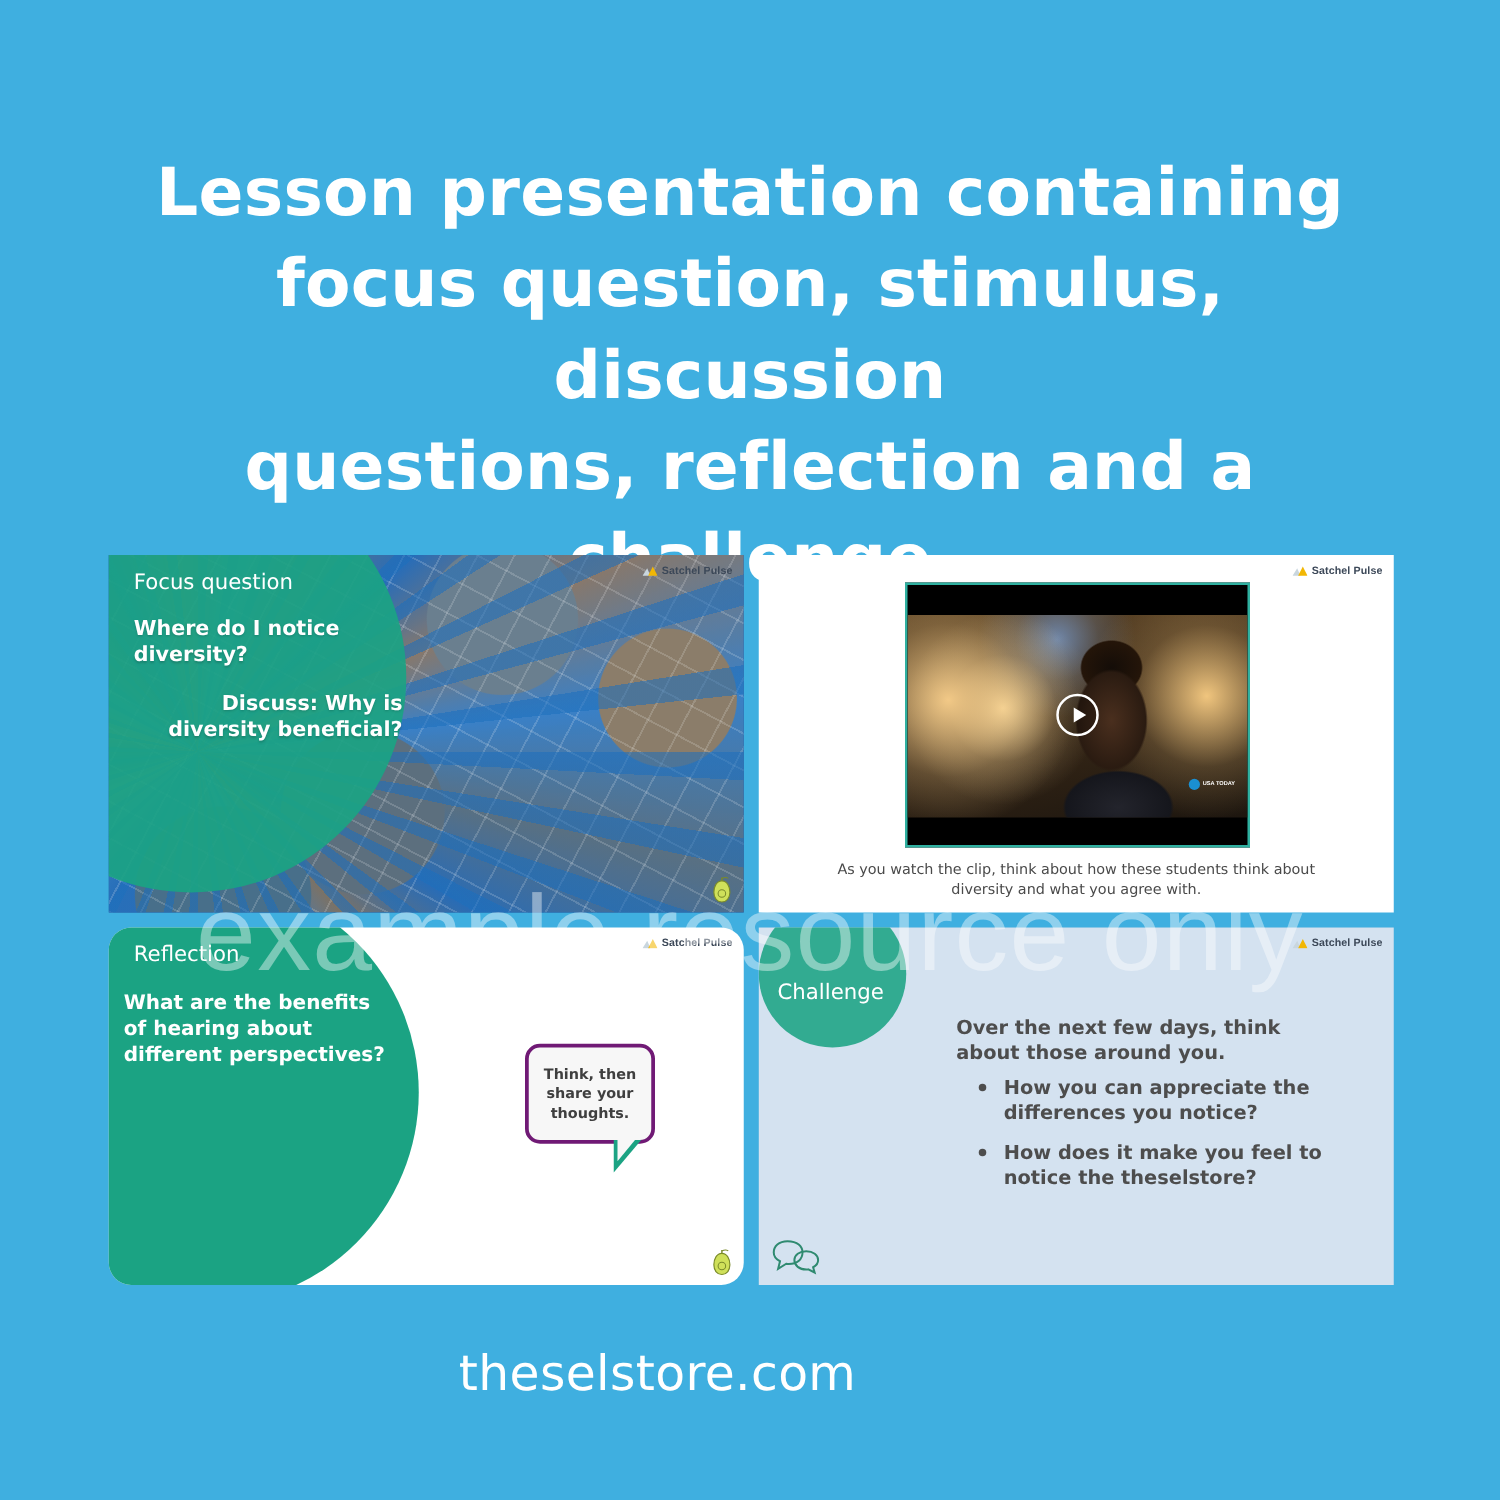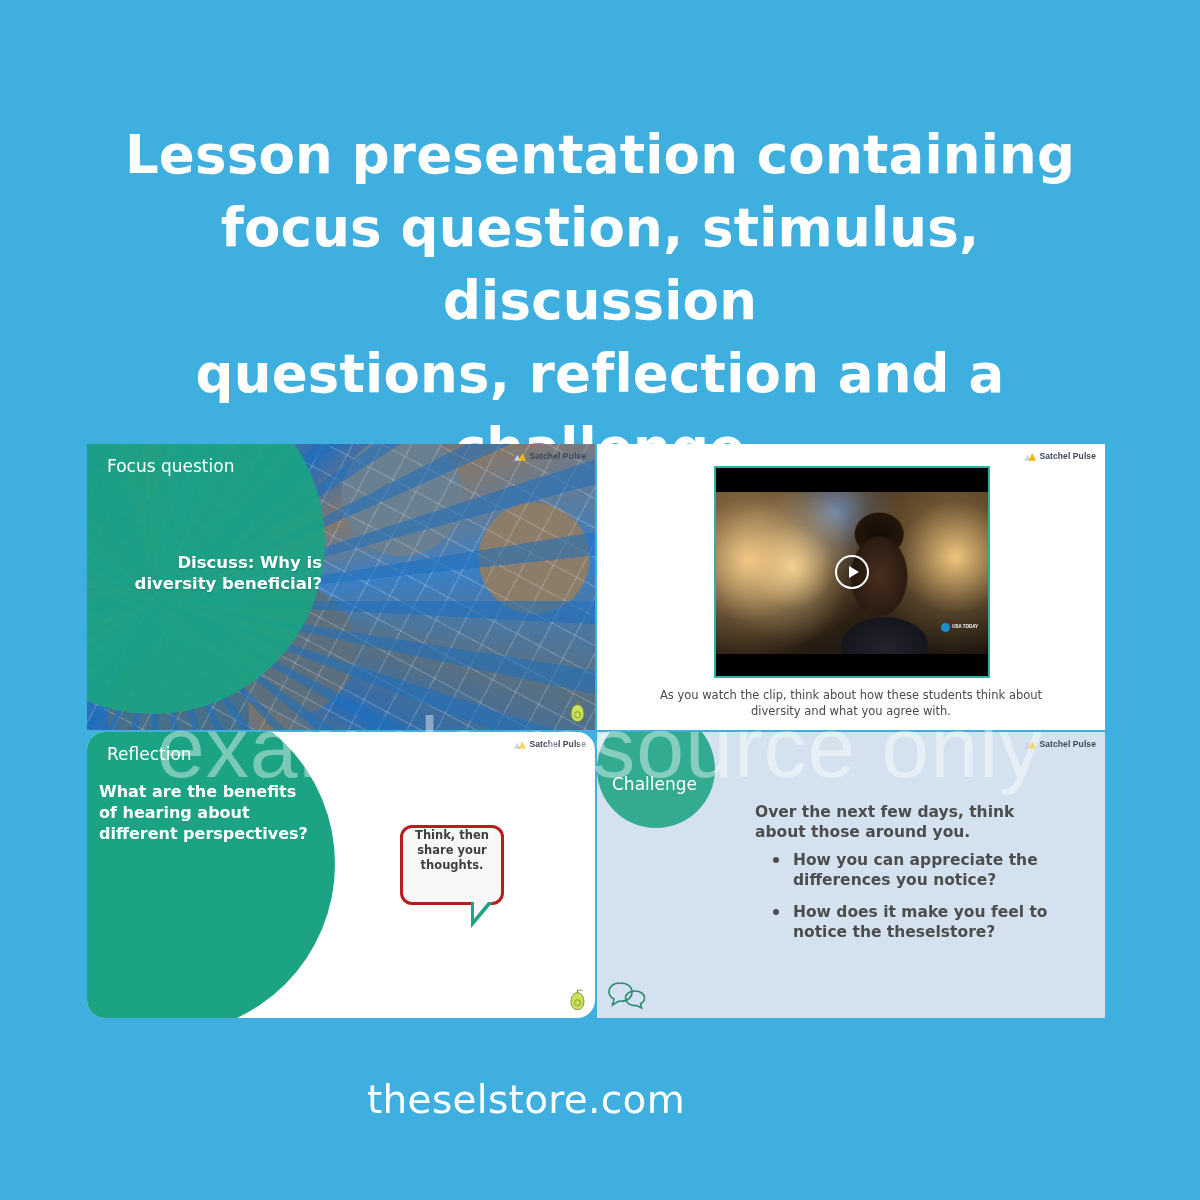--- a/index.html
+++ b/index.html
@@ -34,21 +34,21 @@
   
   #slide-grid {
     position: absolute;
     left: 87px;
     top: 444px;
     width: 1026px;
     height: 582px;
     display: grid;
     grid-template-columns: 508px 508px;
     grid-template-rows: 286px 286px;
-    gap: 2px;
+    gap: 12px;
   }
   .slide {
     position: relative;
     overflow: hidden;
     background: #ffffff;
   }
 
   
   .sp-logo {
     position: absolute;
@@ -280,30 +280,30 @@
     text-align: right;
     color: #ffffff;
     font-size: 16px;
     font-weight: bold;
     line-height: 1.3;
     font-family: "DejaVu Sans", sans-serif;
   }
   #think-bubble {
     position: absolute;
     z-index: 6;
-    left: 313px;
+    left: 333px;
     top: 93px;
     width: 104px;
     height: 80px;
-    border: 3px solid #b91c1c;
+    border: 3px solid #701a75;
     border-radius: 12px;
     background: #f7f7f7;
     box-sizing: border-box;
     display: flex;
-    align-items: flex-start;
+    align-items: center;
     justify-content: center;
   }
   #think-bubble .bubble-text {
     text-align: center;
     color: #3f3f3f;
     font-size: 11.5px;
     font-weight: bold;
     line-height: 1.32;
     font-family: "DejaVu Sans", sans-serif;
   }
@@ -457,20 +457,21 @@
   <span class="tline">questions, reflection and a challenge</span>
 </div>
 
 <div id="slide-grid">
 
   <div class="slide" id="slide-focus">
     <div class="faces-bg"></div>
     <div class="green-circle" id="focus-circle"></div>
 
     <div class="slide-eyebrow" id="focus-eyebrow">Focus question</div>
+    <div id="focus-q1">Where do I notice diversity?</div>
     <div id="focus-q2">Discuss: Why is diversity beneficial?</div>
 
     <div class="sp-logo on-dark">
       <svg class="sp-mark" viewBox="0 0 16 11">
         <path d="M0 11 L5 3 L8.5 11 Z" fill="#c9d6de"></path>
         <path d="M6 11 L11 1 L16 11 Z" fill="#f2b705"></path>
       </svg>
       <span class="sp-text">Satchel Pulse</span>
     </div>
 

